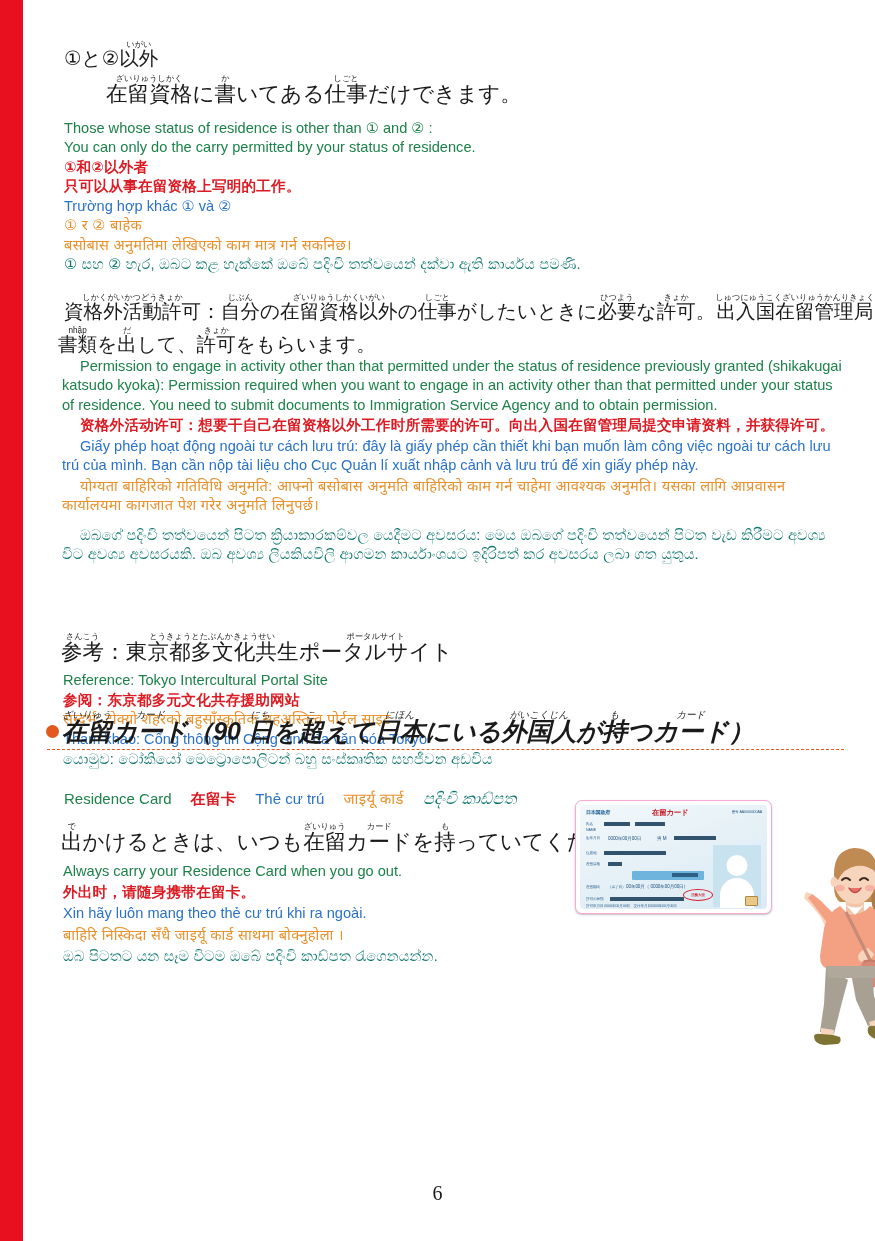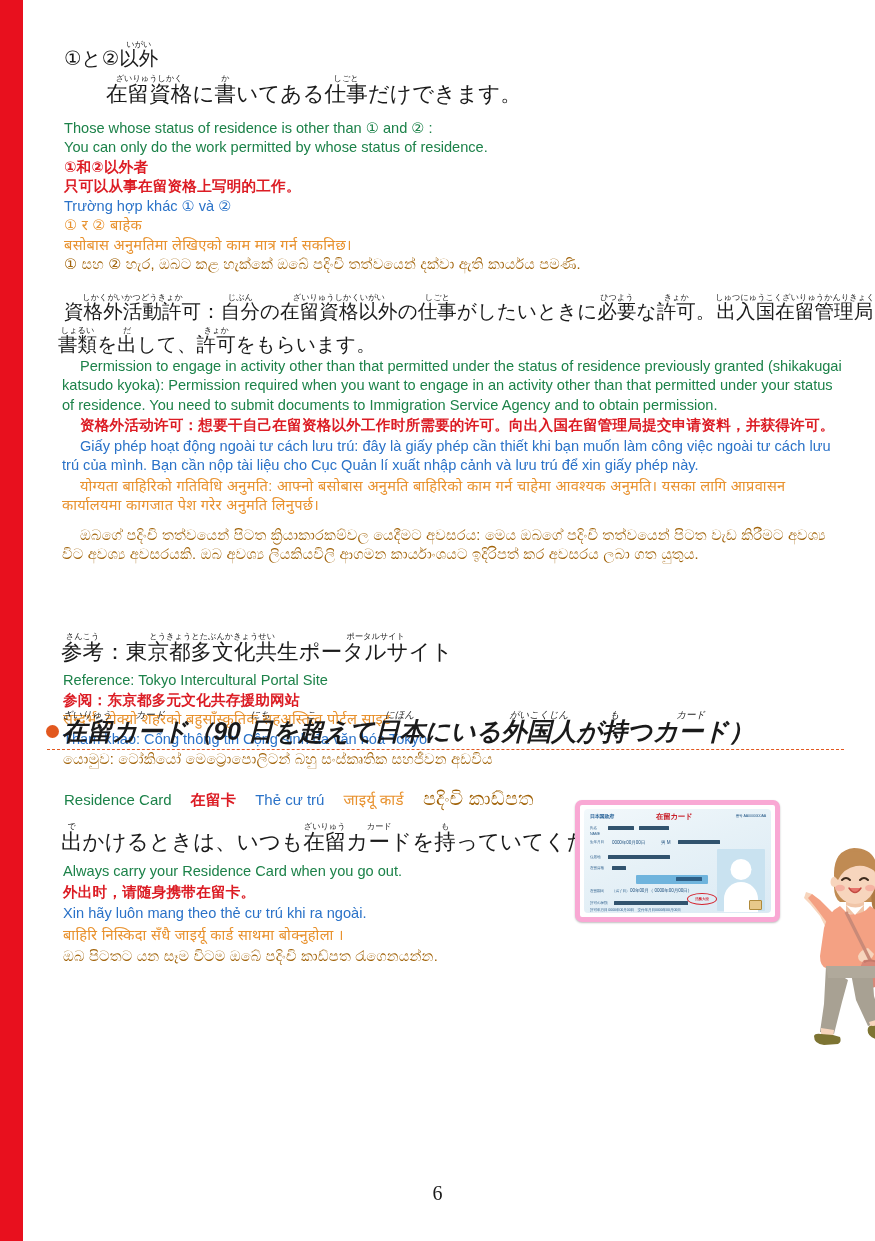--- a/index.html
+++ b/index.html
@@ -59,21 +59,21 @@
   
   .ln {
     font-size: 14.6px;
     line-height: 1.34;
     white-space: nowrap;
   }
   .en { color: #1c8249; }
   .zh { color: #dc1c24; font-weight: bold; letter-spacing: 0.2px; }
   .vi { color: #2a72c8; }
   .ne { color: #e8912d; letter-spacing: 0.3px; }
-  .si { color: #a16207; letter-spacing: 0.2px; }
+  .si { color: #0f766e; letter-spacing: 0.2px; }
 
   .wrapblock {
     white-space: normal;
     text-indent: 18px;
   }
 
   
   .sec1 { position: absolute; left: 4px; top: 40px; width: 786px; }
   .sec1 .l1 { margin-left: 2px; }
   .sec1 .l2 { margin-left: 44px; margin-top: 6px; }
@@ -120,36 +120,36 @@
 
   
   .cardlabels {
     position: absolute;
     left: 6px;
     top: 788px;
     font-size: 15px;
     white-space: nowrap;
   }
   .cardlabels span { margin-right: 19px; }
-  .cardlabels .si { font-size: 19px; }
+  .cardlabels .si { font-size: 16px; font-style: italic; }
 
   
   .seccarry { position: absolute; left: 3px; top: 822px; width: 520px; }
   .seccarry .langs { margin-top: 9px; margin-left: 2px; }
   .seccarry .langs > div { margin-bottom: 1.5px; }
 
   
   .card-img {
     position: absolute;
     left: 517px;
     top: 800px;
     width: 195px;
     height: 112px;
     background: #ffffff;
-    border: 5px solid #f9a8d4;
+    border: 1px solid #f9a8d4;
     border-radius: 7px;
     box-shadow: 0 1px 2px rgba(0,0,0,0.25);
     overflow: hidden;
   }
   .card-inner {
     position: absolute;
     left: 4px; top: 4px; right: 4px; bottom: 4px;
     background: linear-gradient(160deg,#f2f8fb 0%,#e6f1f7 45%,#dbeaf4 100%);
     border-radius: 4px;
   }
@@ -260,36 +260,36 @@
 
     <div class="sec1">
       <div class="jp l1">
         ①と②<ruby>以外<rt>いがい</rt></ruby>
       </div>
       <div class="jp jp-big l2">
         <ruby>在留資格<rt>ざいりゅうしかく</rt></ruby>に<ruby>書<rt>か</rt></ruby>いてある<ruby>仕事<rt>しごと</rt></ruby>だけできます。
       </div>
       <div class="langs">
         <div class="ln en">Those whose status of residence is other than ① and ② :</div>
-        <div class="ln en">You can only do the work permitted by whose status of residence.</div>
+        <div class="ln en">You can only do the carry permitted by your status of residence.</div>
         <div class="ln zh">①和②以外者</div>
         <div class="ln zh">只可以从事在留资格上写明的工作。</div>
         <div class="ln vi">Trường hợp khác ① và ②</div>
         <div class="ln ne">① र ② बाहेक</div>
         <div class="ln ne">बसोबास अनुमतिमा लेखिएको काम मात्र गर्न सकनिछ।</div>
         <div class="ln si">① සහ ② හැර, ඔබට කළ හැක්කේ ඔබේ පදිංචි තත්වයෙන් දක්වා ඇති කාර්යය පමණි.</div>
       </div>
     </div>
 
     <div class="sec2">
       <div class="jp jline1">
         <ruby>資格外活動許可<rt>しかくがいかつどうきょか</rt></ruby>：<ruby>自分<rt>じぶん</rt></ruby>の<ruby>在留資格以外<rt>ざいりゅうしかくいがい</rt></ruby>の<ruby>仕事<rt>しごと</rt></ruby>がしたいときに<ruby>必要<rt>ひつよう</rt></ruby>な<ruby>許可<rt>きょか</rt></ruby>。<ruby>出入国在留管理局<rt>しゅつにゅうこくざいりゅうかんりきょく</rt></ruby>に
       </div>
       <div class="jp jline2">
-        <ruby>書類<rt>しょるい</rt></ruby>を<ruby>出<rt>だ</rt></ruby>して、<ruby>許可<rt>きょか</rt></ruby>をもらいます。
+        <ruby>書類<rt>nhập</rt></ruby>を<ruby>出<rt>だ</rt></ruby>して、<ruby>許可<rt>きょか</rt></ruby>をもらいます。
       </div>
       <div class="langs">
         <div class="ln en wrapblock">Permission to engage in activity other than that permitted under the status of residence previously granted (shikakugai katsudo kyoka): Permission required when you want to engage in an activity other than that permitted under your status of residence. You need to submit documents to Immigration Service Agency and to obtain permission.</div>
         <div class="ln zh wrapblock">资格外活动许可：想要干自己在留资格以外工作时所需要的许可。向出入国在留管理局提交申请资料，并获得许可。</div>
         <div class="ln vi wrapblock">Giấy phép hoạt động ngoài tư cách lưu trú: đây là giấy phép cần thiết khi bạn muốn làm công việc ngoài tư cách lưu trú của mình. Bạn cần nộp tài liệu cho Cục Quản lí xuất nhập cảnh và lưu trú để xin giấy phép này.</div>
         <div class="ln ne wrapblock">योग्यता बाहिरिको गतिविधि अनुमति: आफ्नो बसोबास अनुमति बाहिरिको काम गर्न चाहेमा आवश्यक अनुमति। यसका लागि आप्रवासन कार्यालयमा कागजात पेश गरेर अनुमति लिनुपर्छ।</div>
         <div class="ln si wrapblock" style="margin-top:10px">ඔබගේ පදිංචි තත්වයෙන් පිටත ක්‍රියාකාරකම්වල යෙදීමට අවසරය: මෙය ඔබගේ පදිංචි තත්වයෙන් පිටත වැඩ කිරීමට අවශ්‍ය විට අවශ්‍ය අවසරයකි. ඔබ අවශ්‍ය ලියකියවිලි ආගමන කාර්යාංශයට ඉදිරිපත් කර අවසරය ලබා ගත යුතුය.</div>
       </div>
     </div>
 

